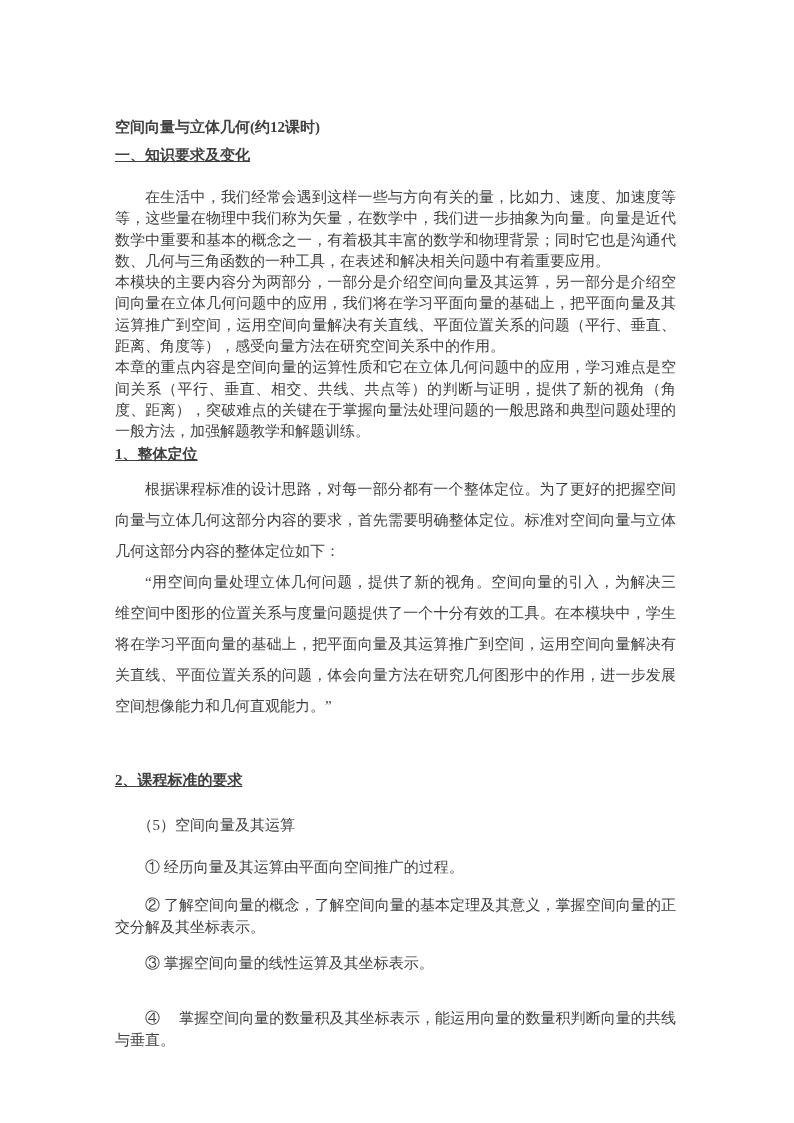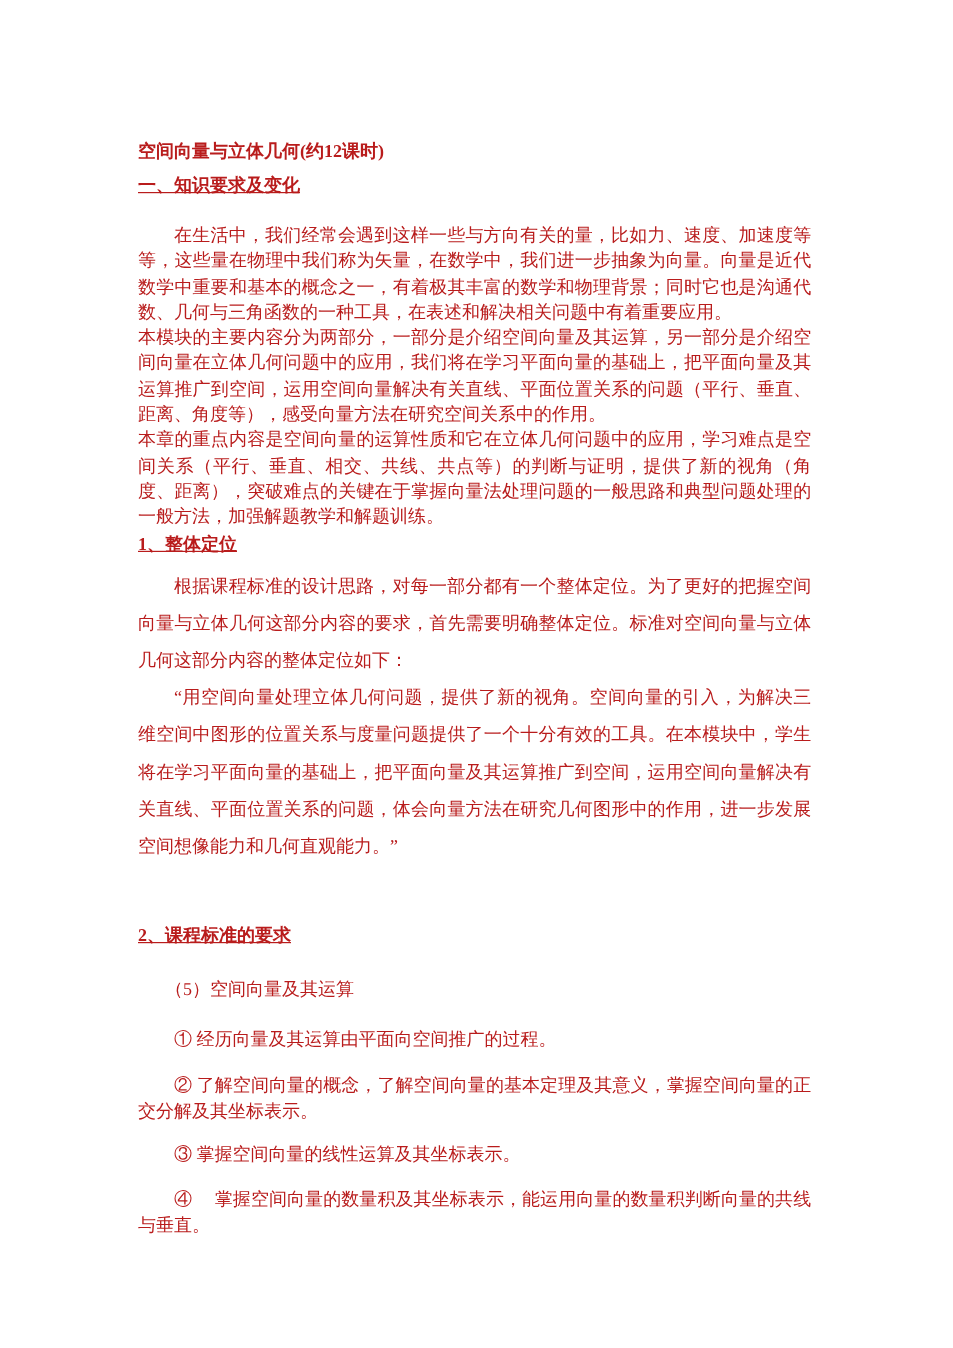--- a/index.html
+++ b/index.html
@@ -9,21 +9,21 @@
   }
   .page {
     position: relative;
     width: 794px;
     height: 1123px;
     margin: 0 auto;
     background: #ffffff;
     box-sizing: border-box;
     padding: 116px 118px 0 115px;
     font-family: "Liberation Serif", "DejaVu Serif", serif;
-    color: #b91c1c;
+    color: #404040;
     font-size: 15px;
     overflow: hidden;
   }
   p { margin: 0; }
   .doc-title {
     font-weight: bold;
     line-height: 22px;
   }
   .heading {
     font-weight: bold;
@@ -50,21 +50,21 @@
     text-indent: 1.5em;
   }
   .item {
     line-height: 22px;
     text-align: justify;
     text-indent: 2em;
   }
   .item1 { margin-top: 20px; }
   .item2 { margin-top: 16px; }
   .item3 { margin-top: 14px; }
-  .item4 { margin-top: 15px; }
+  .item4 { margin-top: 33px; }
 </style>
 </head>
 <body>
 
 <div class="page">
 
   <p class="doc-title">空间向量与立体几何(约12课时)</p>
 
   <p class="heading h1">一、知识要求及变化</p>
 

